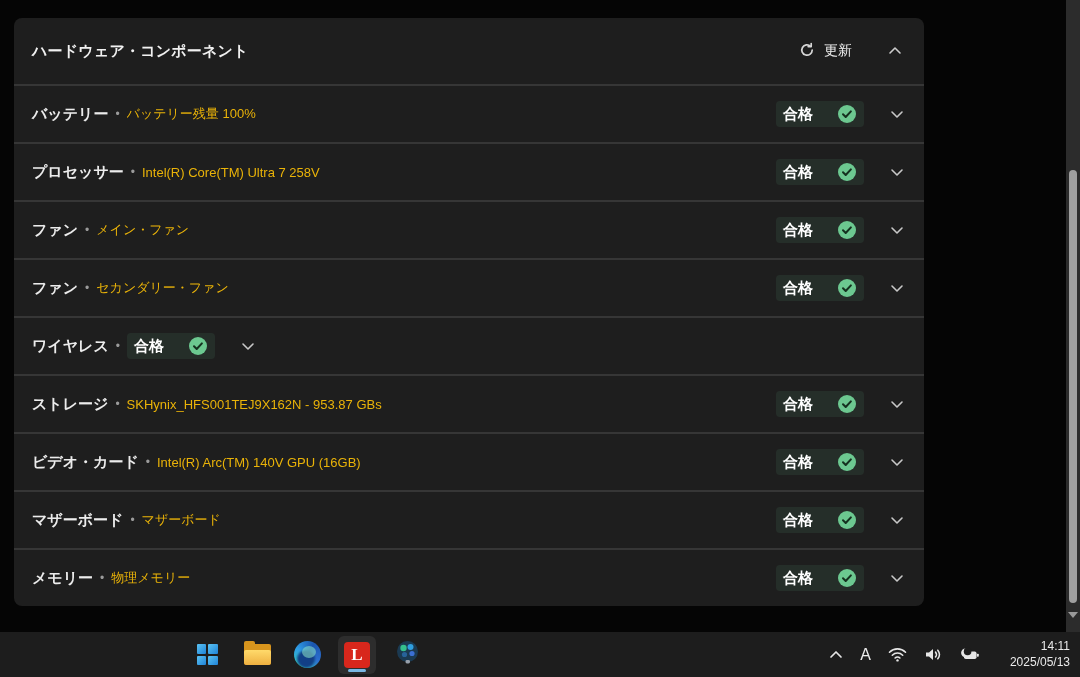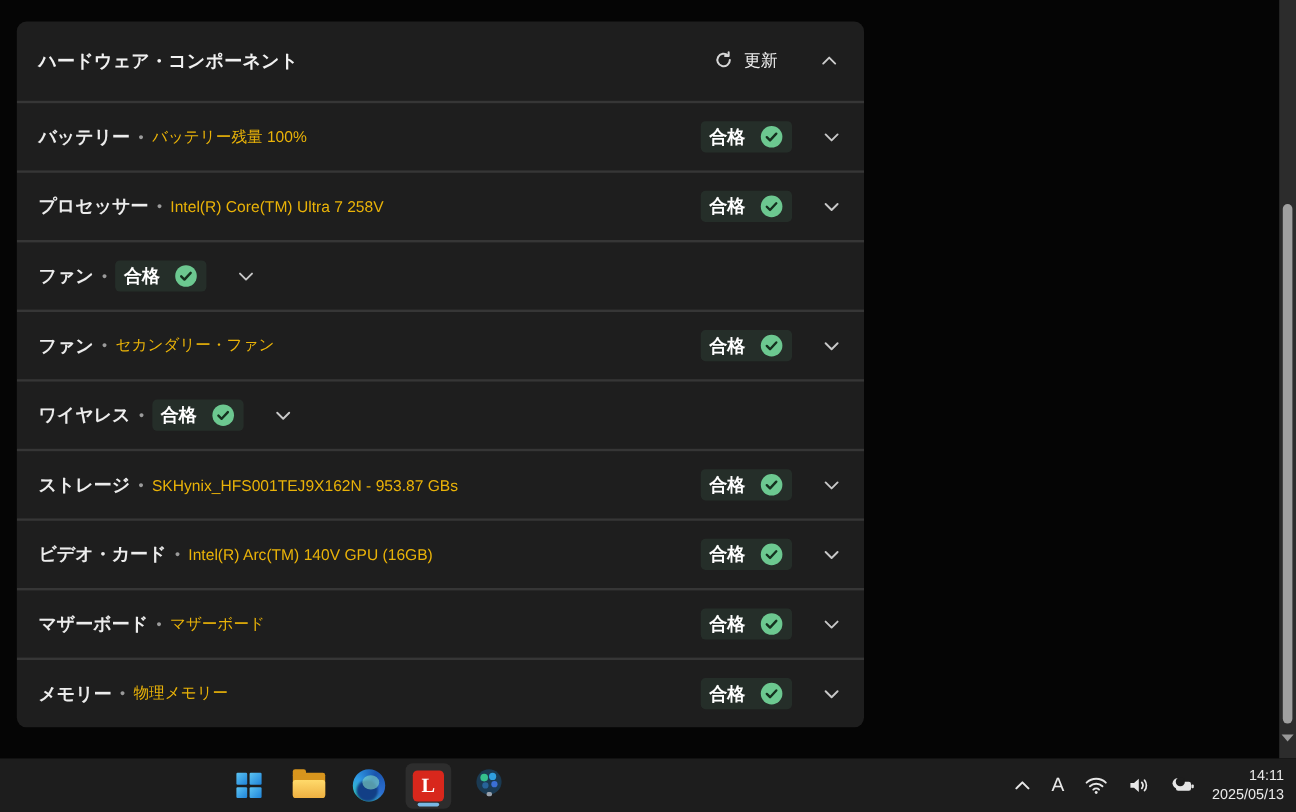--- a/index.html
+++ b/index.html
@@ -6,21 +6,21 @@
   html,body { width:1080px; height:677px; }
   body {
     position:relative; overflow:hidden;
     background:#050505;
     font-family:"Liberation Sans", sans-serif;
     -webkit-font-smoothing:antialiased;
   }
 
   
   .panel {
-    position:absolute; left:14px; top:18px; width:706px;
+    position:absolute; left:14px; top:18px; width:910px;
     background:#1e1e1e; border-radius:8px; overflow:hidden;
   }
   .panel-header {
     height:66px; display:flex; align-items:center;
     padding:0 22px 0 18px;
   }
   .header-title { flex:1; font-size:15px; font-weight:bold; color:#f1f1f1; letter-spacing:.2px; }
   .refresh-btn {
     display:flex; align-items:flex-start; gap:9px;
     color:#f0f0f0; font-size:14px; cursor:default;
@@ -29,21 +29,21 @@
 
   .row {
     height:58px; border-top:2px solid #363636;
     display:flex; align-items:center;
     padding:0 20px 0 18px;
   }
   .row-label { font-size:15px; font-weight:bold; color:#ececec; white-space:nowrap; }
   .row-dot   { color:#9b9b9b; font-size:12px; margin:0 7px; }
   .row-desc  { flex:1; font-size:13px; color:#eab308; white-space:nowrap; overflow:hidden; }
   .status-badge {
-    display:flex; align-items:center; gap:12px;
+    display:flex; align-items:center; gap:24px;
     background:rgba(108,200,144,0.10);
     padding:3px 7px; border-radius:4px;
   }
   .status-text { font-size:15px; font-weight:bold; color:#ffffff; }
   .check-icon { display:flex; }
   .row-chevron { margin-left:26px; display:flex; align-items:center; }
 
   .icon-svg { display:block; }
 
   
@@ -115,21 +115,21 @@
 
   
   .tray {
     position:absolute; right:10px; top:0; height:45px;
     display:flex; align-items:center; gap:11px;
   }
   .tray-btn { display:flex; align-items:center; justify-content:center; padding:3px; }
   .ime-badge { color:#eaeaea; font-size:16px; }
   .clock {
     text-align:right; color:#eaeaea; font-size:12px; line-height:1.3;
-    margin-left:0;
+    margin-left:16px;
   }
 </style>
 </head>
 <body>
 
 <div class="panel">
 
   <div class="panel-header">
     <span class="header-title">ハードウェア・コンポーネント</span>
     <span class="refresh-btn">
@@ -184,20 +184,21 @@
     <span class="row-chevron">
         <svg width="14" height="12" viewBox="0 0 14 12">
           <polyline points="2,4 7,9 12,4" fill="none" stroke="#c8c8c8" stroke-width="1.6" stroke-linecap="round" stroke-linejoin="round"></polyline>
         </svg>
       </span>
   </div>
 
   <div class="row">
     <span class="row-label">ファン</span>
     <span class="row-dot">•</span>
+    <span class="row-desc">メイン・ファン</span>
     <span class="status-badge">
       <span class="status-text">合格</span>
       <span class="check-icon">
           <svg width="20" height="20" viewBox="0 0 20 20">
             <circle cx="10" cy="10" r="9" fill="#6cc890"></circle>
             <path d="M6 10.3l2.7 2.7 5.2-5.6" fill="none" stroke="#15311f" stroke-width="2" stroke-linecap="round" stroke-linejoin="round"></path>
           </svg>
         </span>
     </span>
     <span class="row-chevron">

